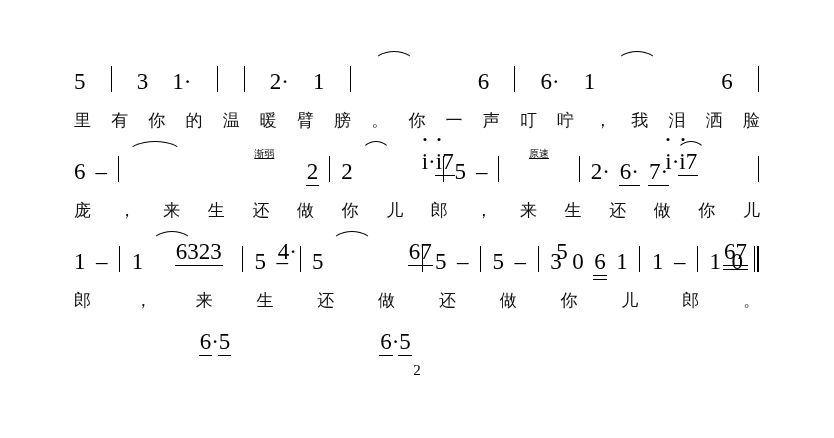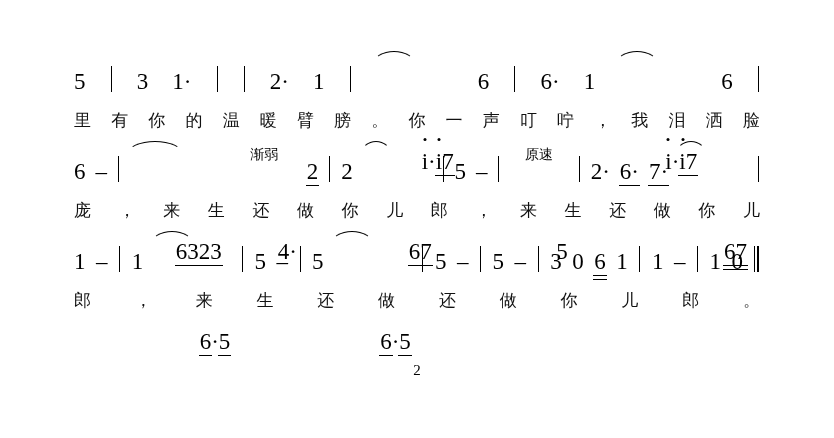--- a/index.html
+++ b/index.html
@@ -143,23 +143,24 @@
   .slur.w24 { left: -2px; width: 28px; }
   .slur.w50 { left: -3px; width: 54px; }
 
   
   .annot {
     position: absolute;
     top: -18px;
     left: 50%;
     transform: translateX(-50%);
     font-family: "Liberation Sans", sans-serif;
-    font-size: 14px;
+    font-size: 10px;
     color: #000;
     white-space: nowrap;
+    text-decoration: underline;
   }
 
   .pagenum {
     position: absolute;
     top: 362px;
     left: 0;
     width: 834px;
     text-align: center;
     font-family: "Liberation Serif", serif;
     font-size: 15px;

